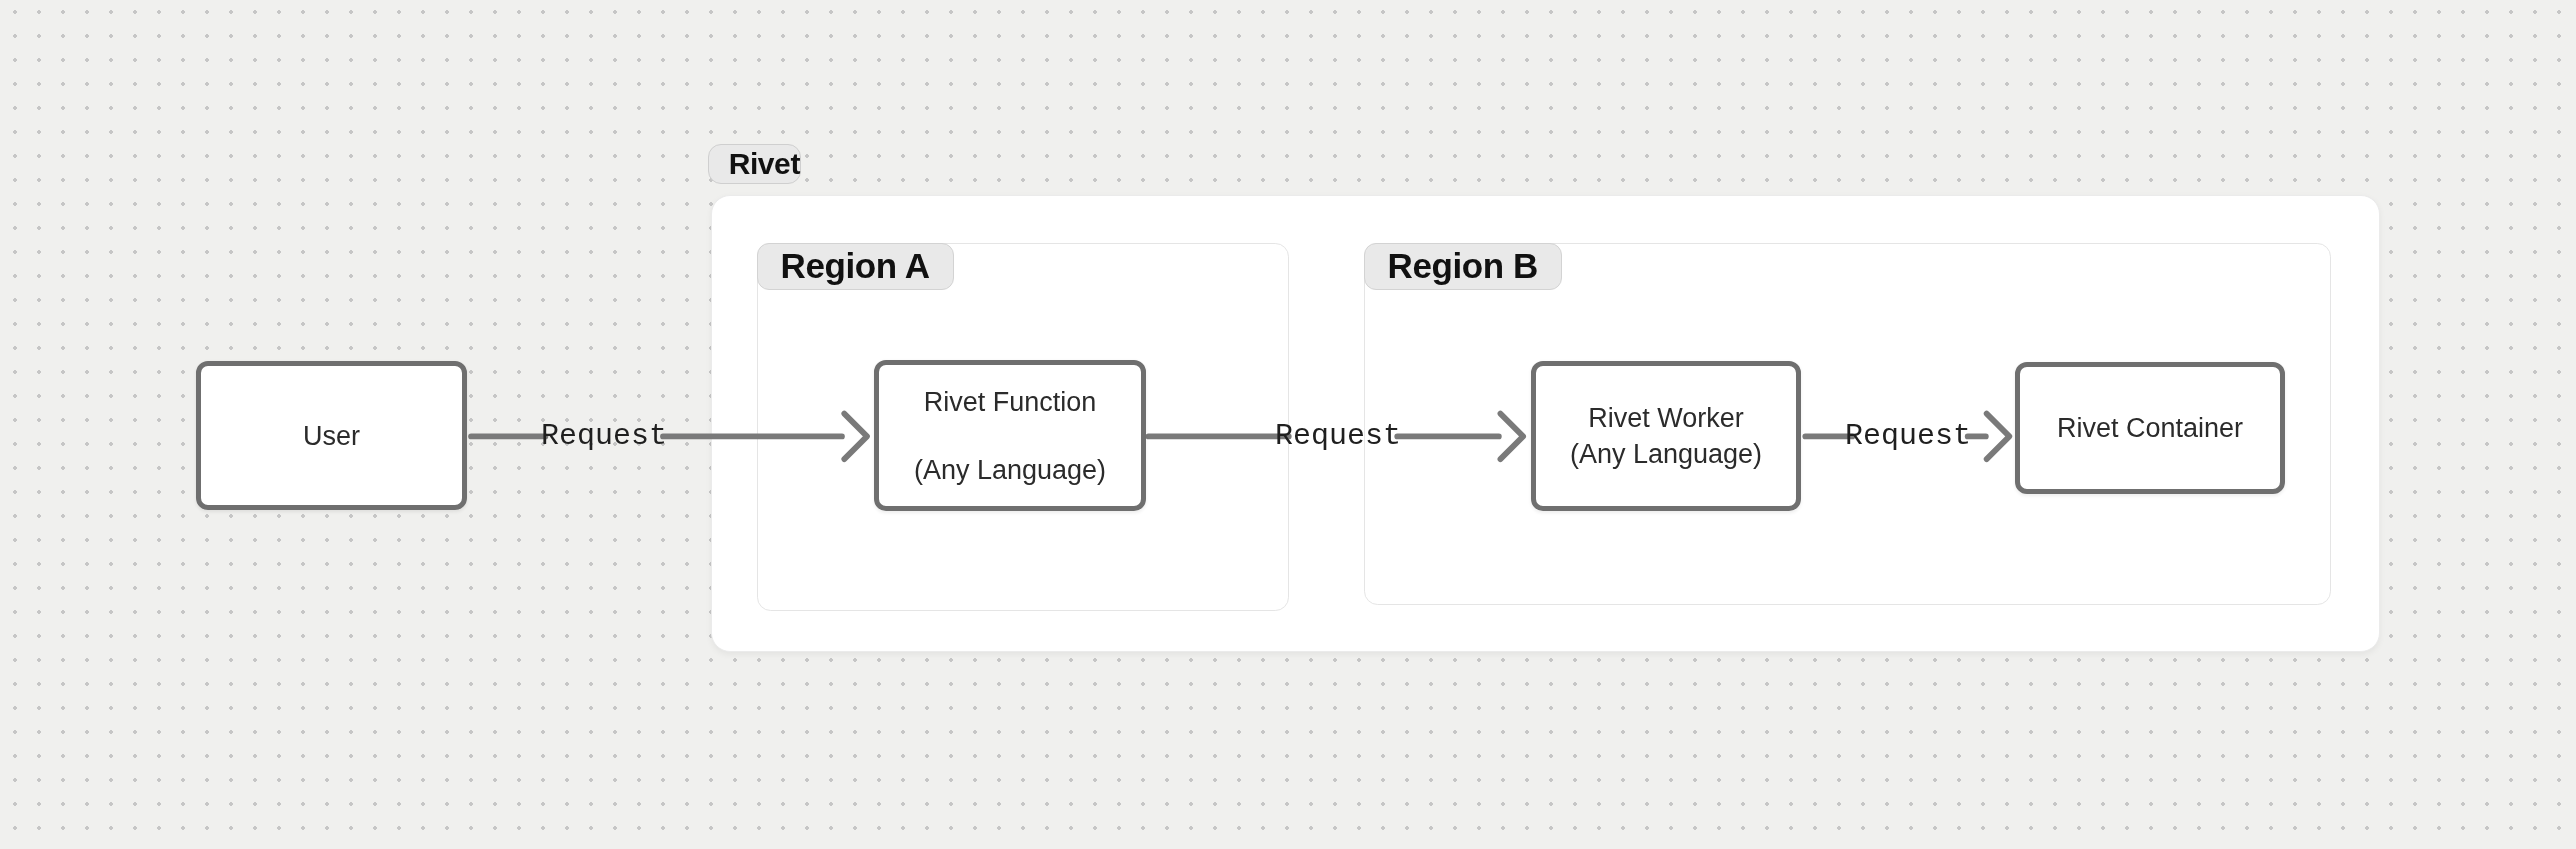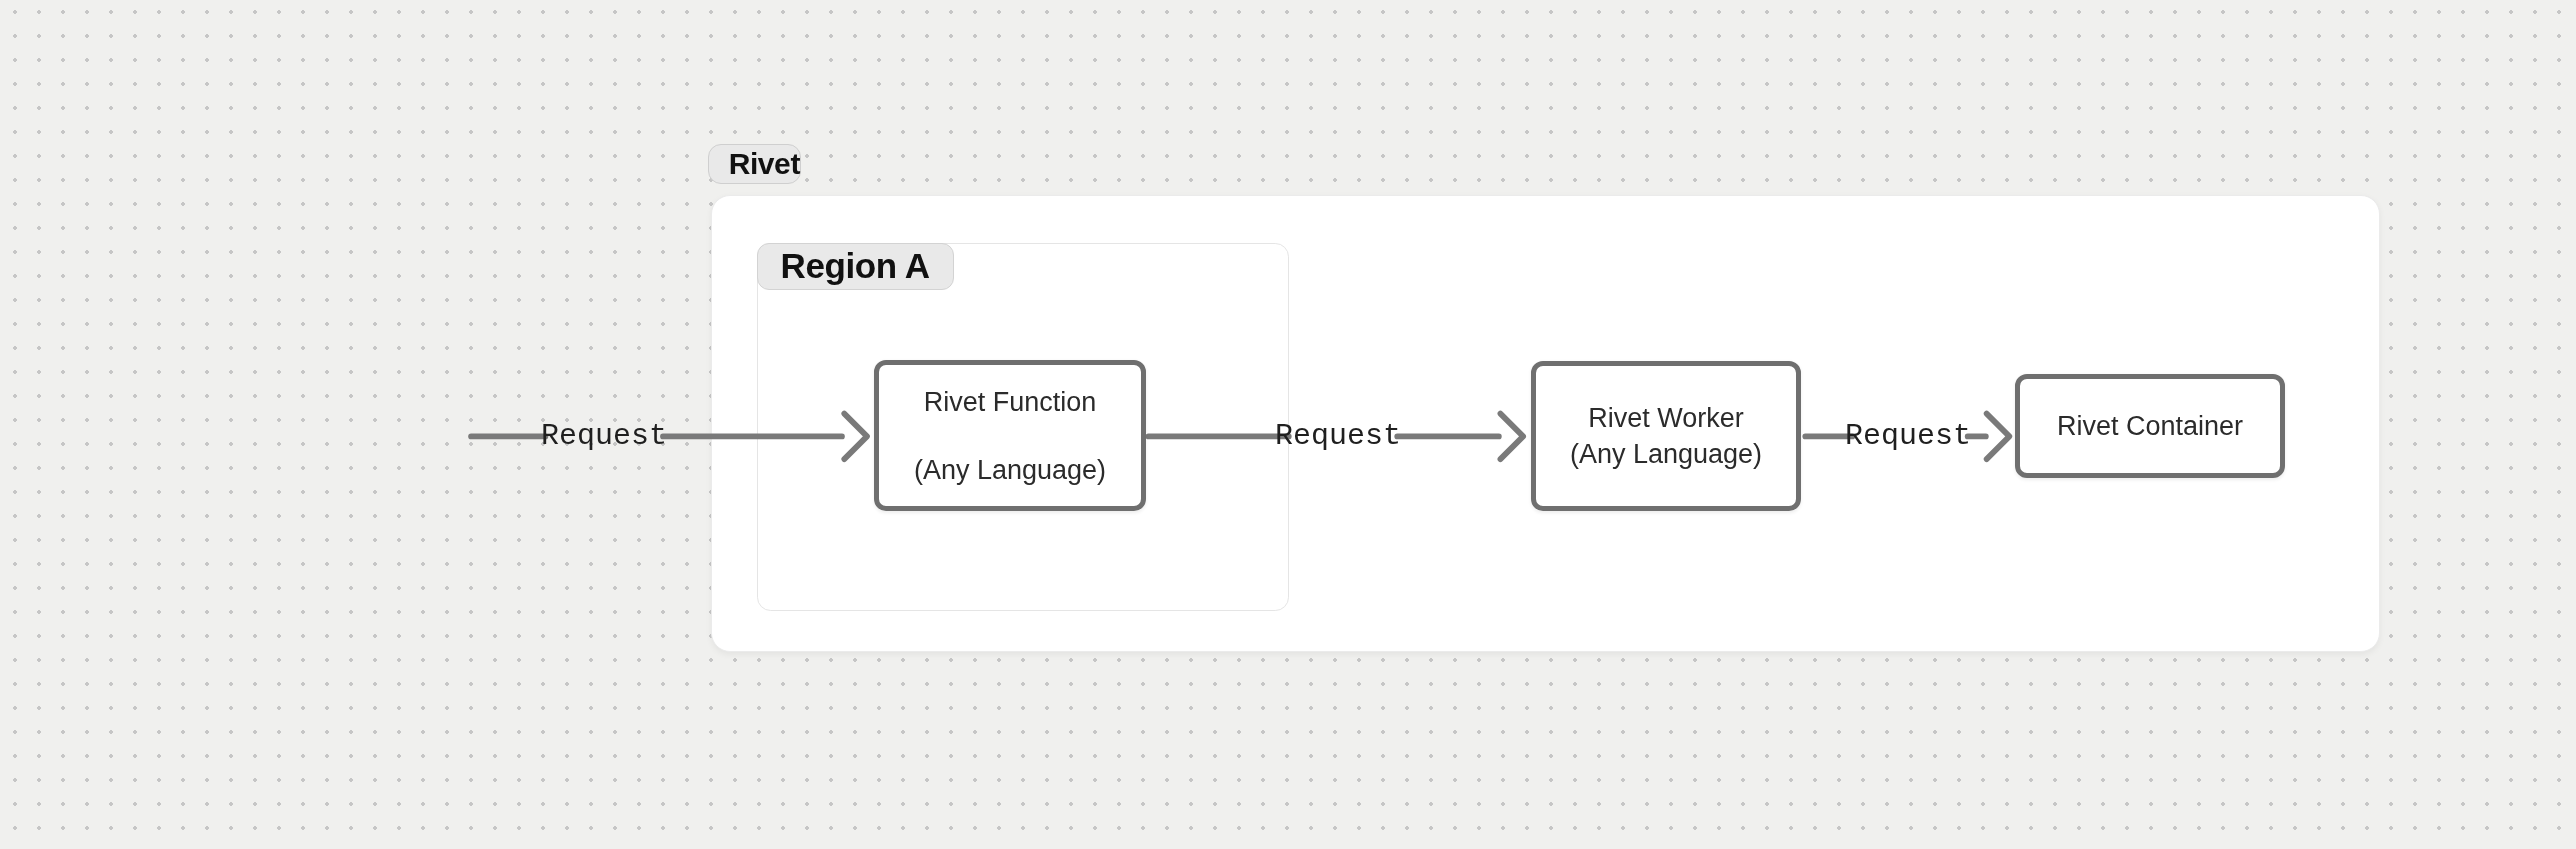--- a/index.html
+++ b/index.html
@@ -95,21 +95,21 @@
     align-items: center;
     justify-content: center;
     text-align: center;
     font-size: 27px;
     line-height: 36px;
     color: #2b2b2b;
   }
   .node-user      { left: 196px;  top: 361px; width: 271px; height: 149px; }
   .node-function  { left: 874px; top: 360px; width: 272px; height: 151px; gap: 32px; }
   .node-worker    { left: 1531px; top: 361px; width: 270px; height: 150px; }
-  .node-container { left: 2015px; top: 362px; width: 270px; height: 104px; margin-top: 12px; }
+  .node-container { left: 2015px; top: 362px; width: 270px; height: 132px; }
 
   
   .edges-layer {
     position: absolute;
     left: 0;
     top: 0;
     width: 2576px;
     height: 850px;
     pointer-events: none;
   }
@@ -142,20 +142,25 @@
     <span>Rivet</span>
   </div>
   <div class="cluster-box"></div>
 
   <div class="region region-a">
     <div class="region-badge">
       <span>Region A</span>
     </div>
   </div>
 
+  <div class="region region-b">
+    <div class="region-badge">
+      <span>Region B</span>
+    </div>
+  </div>
 
   <svg class="edges-layer" viewBox="0 0 3396 1120">
 
     <g>
       <line x1="621" y1="575" x2="719" y2="575"></line>
       <line x1="874" y1="575" x2="1110" y2="575"></line>
       <polyline points="1113,545 1143,575 1113,605"></polyline>
     </g>
 
     <g>
@@ -168,20 +173,23 @@
       <line x1="2380" y1="575" x2="2442" y2="575"></line>
       <line x1="2594" y1="575" x2="2618" y2="575"></line>
       <polyline points="2619,545 2649,575 2619,605"></polyline>
     </g>
   </svg>
 
   <span class="edge-label edge-label-1">Request</span>
   <span class="edge-label edge-label-2">Request</span>
   <span class="edge-label edge-label-3">Request</span>
 
+  <div class="node node-user">
+    <div>User</div>
+  </div>
 
   <div class="node node-function">
     <div>Rivet Function</div>
     <div>(Any Language)</div>
   </div>
 
   <div class="node node-worker">
     <div>Rivet Worker</div>
     <div>(Any Language)</div>
   </div>

